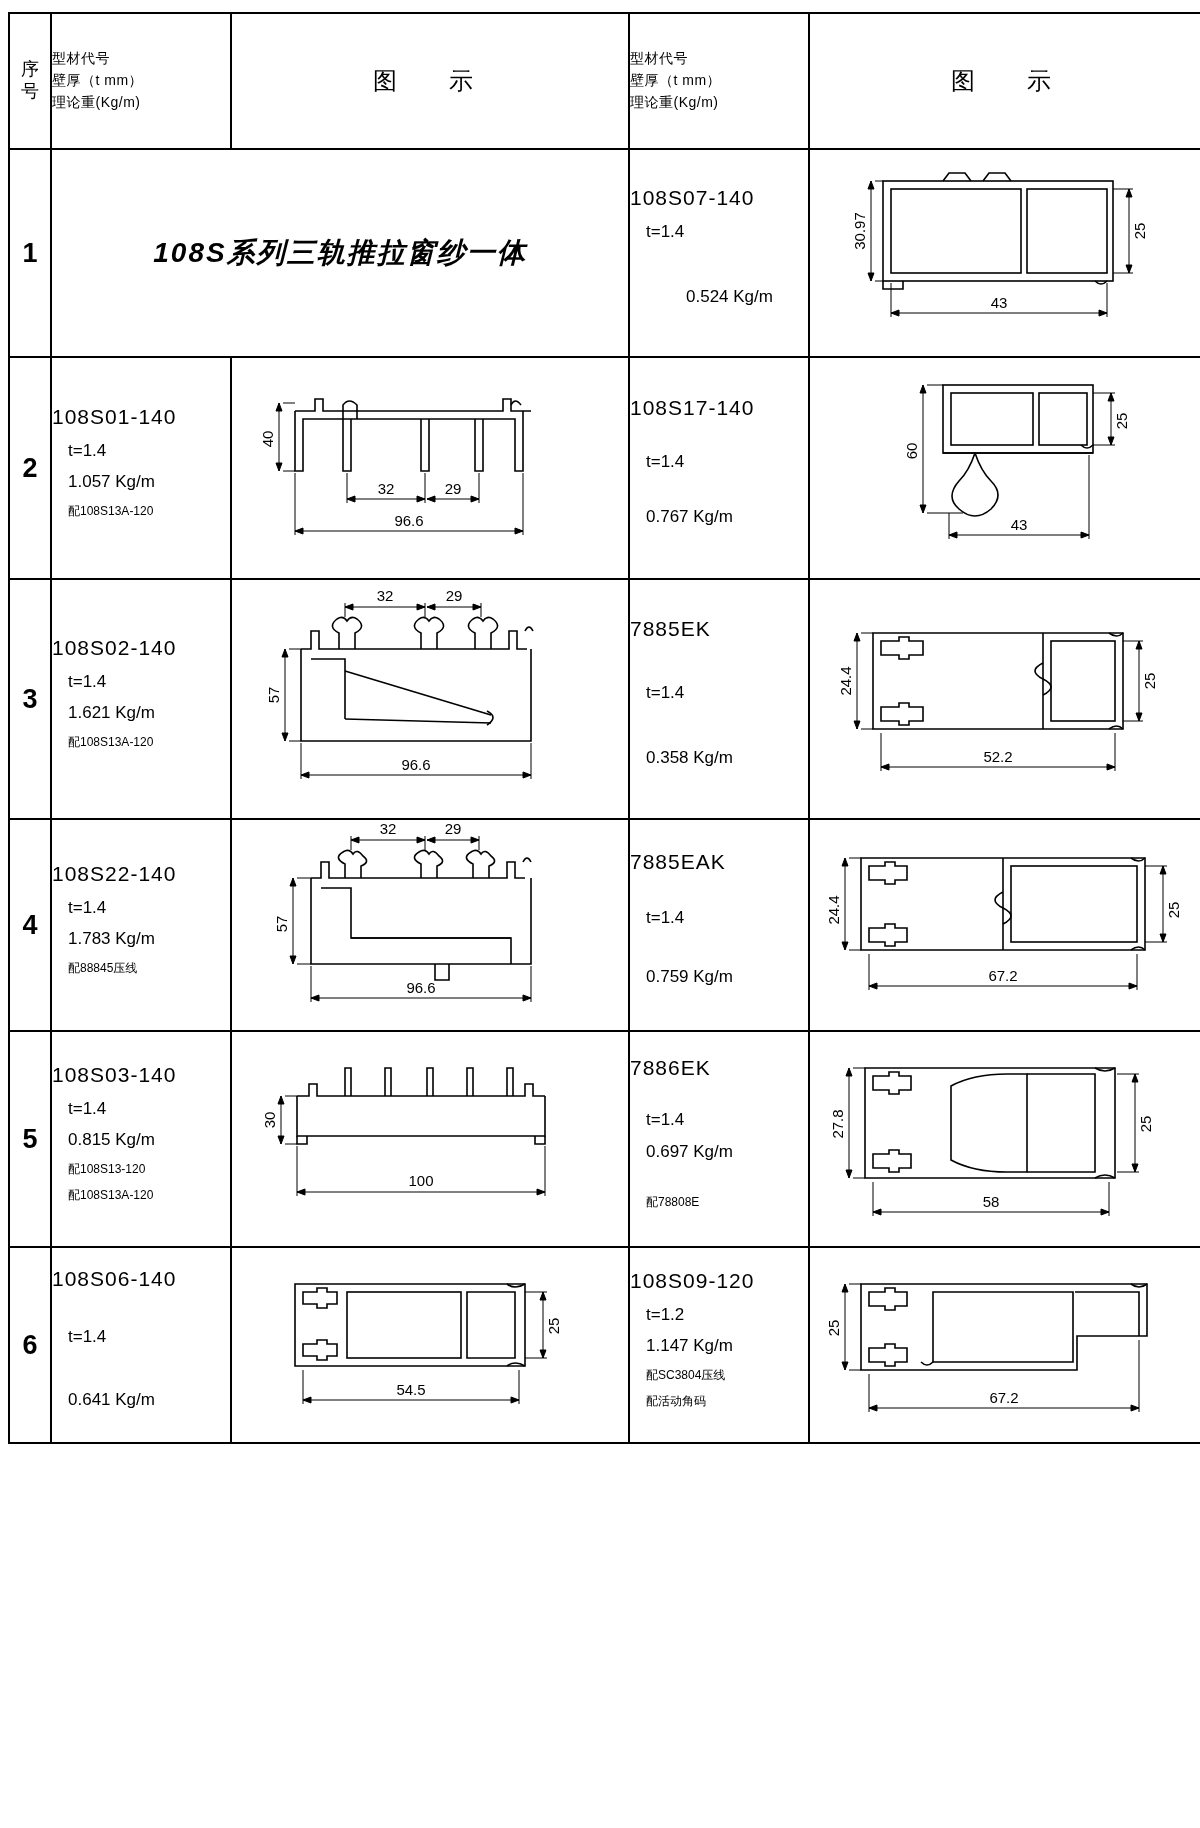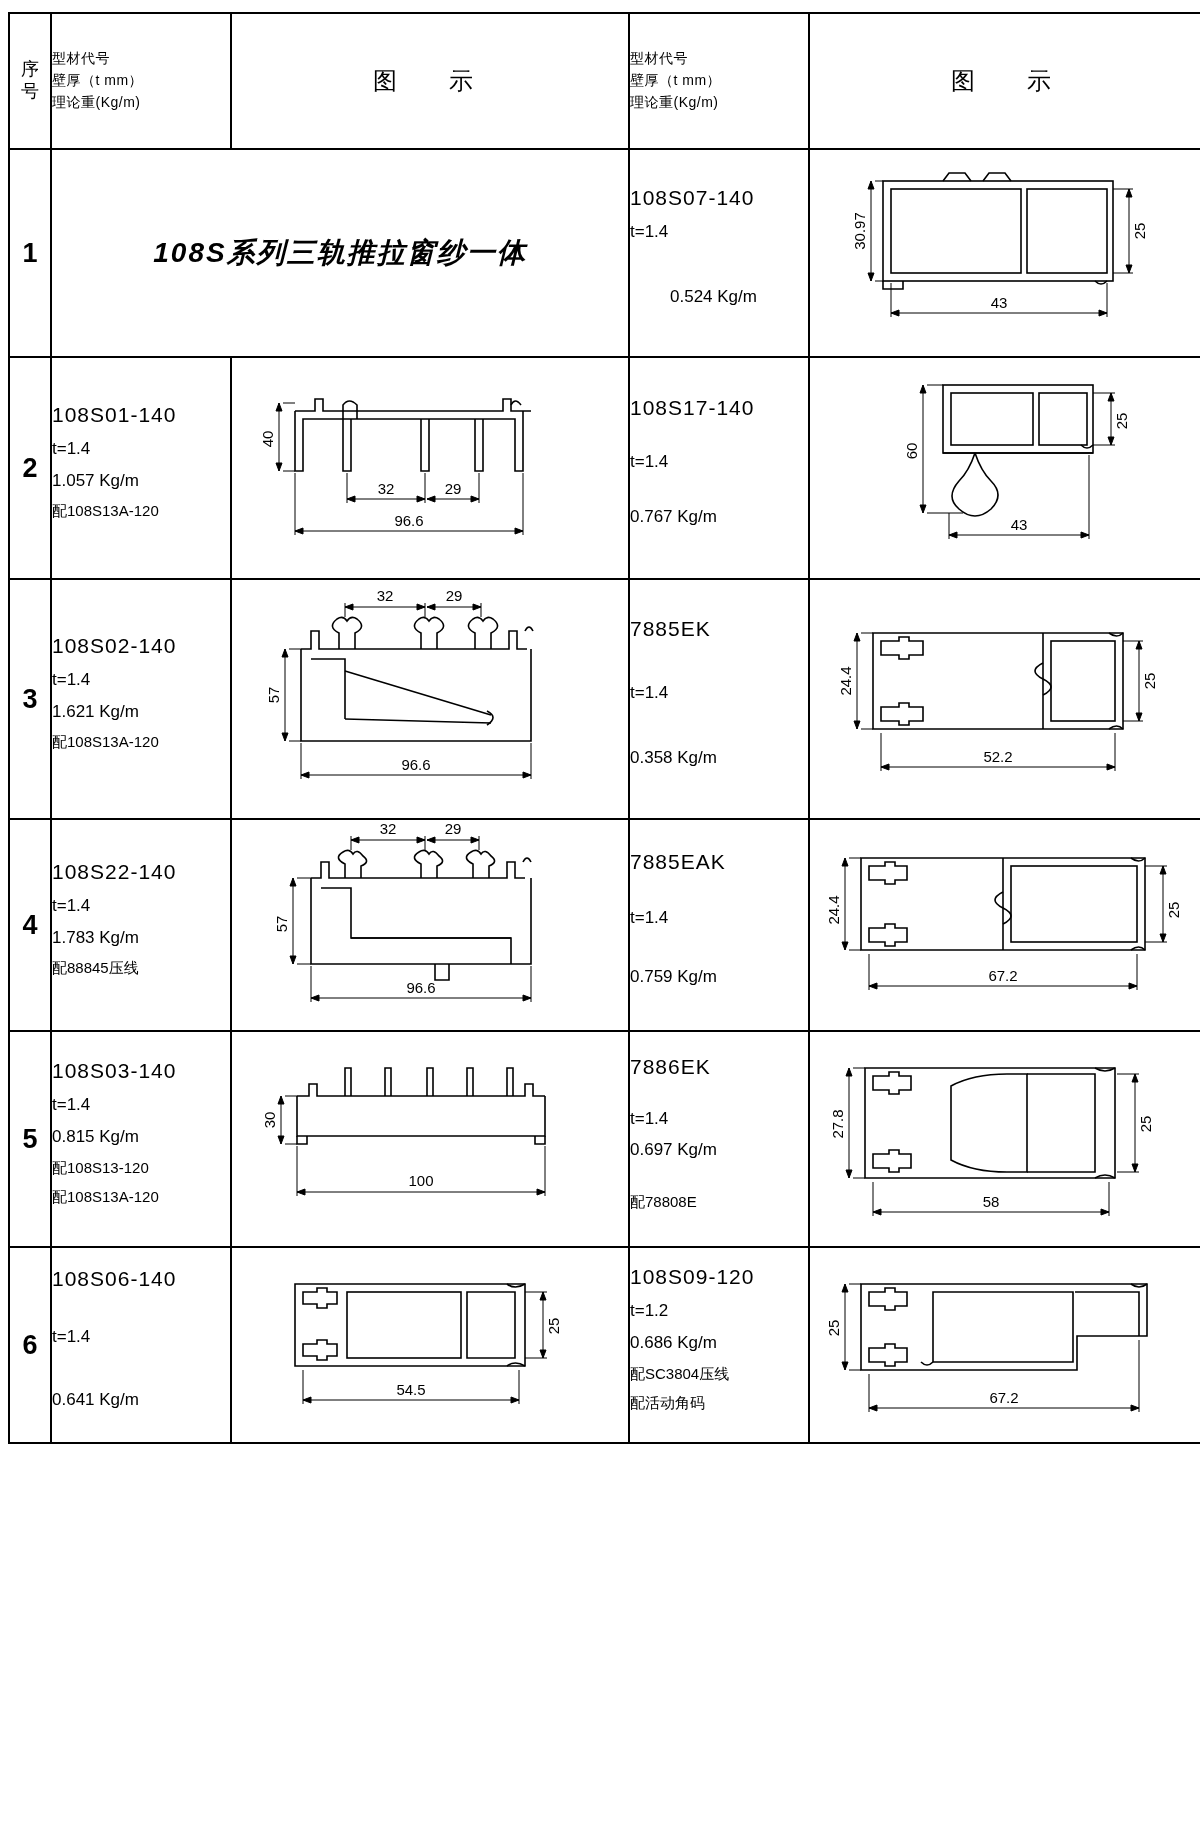--- a/index.html
+++ b/index.html
@@ -9,22 +9,22 @@
   table.main td{border:2px solid #000;padding:0;vertical-align:middle;}
   .col-idx{width:42px;}
   .col-code{width:180px;}
   .col-fig{width:398px;}
   .idx{text-align:center;font-size:27px;font-weight:600;}
   .hdr-code{font-size:14px;line-height:1.55;padding:10px 0 10px 14px;letter-spacing:0.5px;}
   .hdr-fig{text-align:center;font-size:24px;letter-spacing:14px;}
   .hdr-idx{text-align:center;font-size:18px;line-height:1.2;}
   .codecell{font-size:18px;line-height:1.1;padding:10px 0 10px 16px;}
   .codecell .big{font-size:21px;letter-spacing:1px;margin-bottom:14px;display:block;}
-  .codecell .ln{display:block;margin:13px 0;font-size:17px;}
-  .codecell .ln.small{font-size:15px;}
+  .codecell .ln{display:block;margin:13px 16px;font-size:17px;}
+  .codecell .ln.small{font-size:12px;}
   .title-cell{text-align:center;font-size:28px;font-weight:700;letter-spacing:2px;font-style:italic;}
   .figwrap{position:relative;width:100%;height:100%;}
   svg{display:block;margin:0 auto;}
   .note{position:absolute;left:0;right:0;top:1748px;text-align:center;font-size:19px;letter-spacing:1px;}
   .dim{font-size:15px;}
   text{font-family:"Liberation Sans","DejaVu Sans",sans-serif;}
 </style>
 </head>
 <body>
 
@@ -495,21 +495,21 @@
             <line x1="284" y1="120" x2="284" y2="154"></line>
           </g>
           <text class="dim" x="324" y="76" text-anchor="middle" transform="rotate(-90 324 76)">25</text>
           <text class="dim" x="176" y="145" text-anchor="middle">54.5</text>
         </svg>
       </div>
     </td>
     <td class="codecell">
       <span class="big">108S09-120</span>
       <span class="ln">t=1.2</span>
-      <span class="ln">0.686 Kg/m</span>
+      <span class="ln">1.147 Kg/m</span>
       <span class="ln small">配SC3804压线</span>
       <span class="ln small">配活动角码</span>
     </td>
     <td>
       <div class="figwrap">
         <svg width="390" height="190" viewBox="0 0 390 190">
           <g fill="none" stroke="#000" stroke-width="1.6">
             <path d="M48 34 h286 v52 h-70 v34 H48 z"></path>
             <path d="M56 42 h16 v-4 h10 v4 h12 v14 h-12 v4 h-10 v-4 h-16 z"></path>
             <path d="M56 98 h16 v-4 h10 v4 h12 v14 h-12 v4 h-10 v-4 h-16 z"></path>

